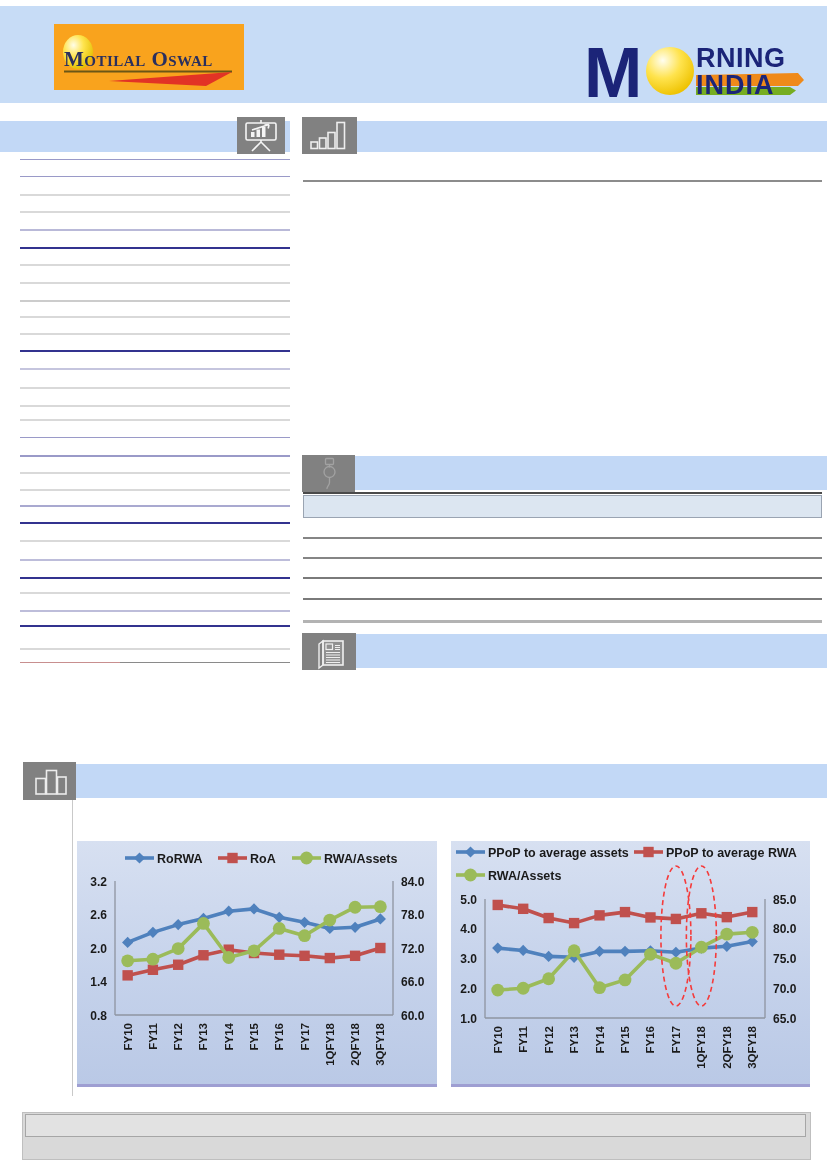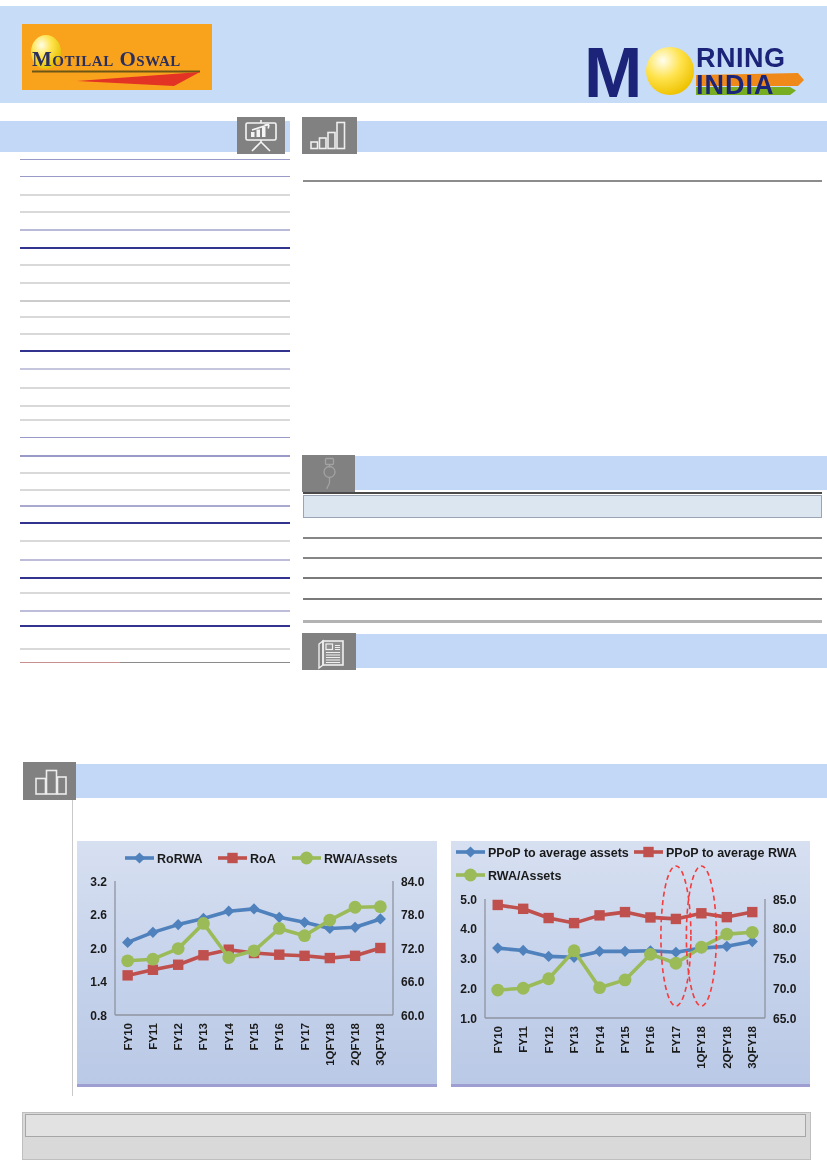--- a/index.html
+++ b/index.html
@@ -1,21 +1,21 @@
 <!DOCTYPE html>
 <html><head>
 <meta charset="utf-8">
 <style>
   html,body{margin:0;padding:0;background:#ffffff;}
   .page{position:relative;width:827px;height:1169px;background:#ffffff;overflow:hidden;
         font-family:"Liberation Sans",sans-serif;}
 
   
   .header-band{position:absolute;left:0;top:6px;width:827px;height:97px;background:#c7dcf6;}
-  .mo-logo{position:absolute;left:22px;top:24px;width:222px;height:66px;}
+  .mo-logo{position:absolute;left:22px;top:24px;width:222px;height:66px;text-align:right;}
   .mi-logo{position:absolute;left:584px;top:28px;width:236px;height:76px;}
 
   
   .band{position:absolute;height:31px;background:#c2d8f6;}
   .ibox{position:absolute;background:#818181;display:flex;align-items:center;justify-content:center;}
 
   
   .sline{position:absolute;left:20px;width:270px;}
   .rline{position:absolute;left:303px;width:519px;}
 

